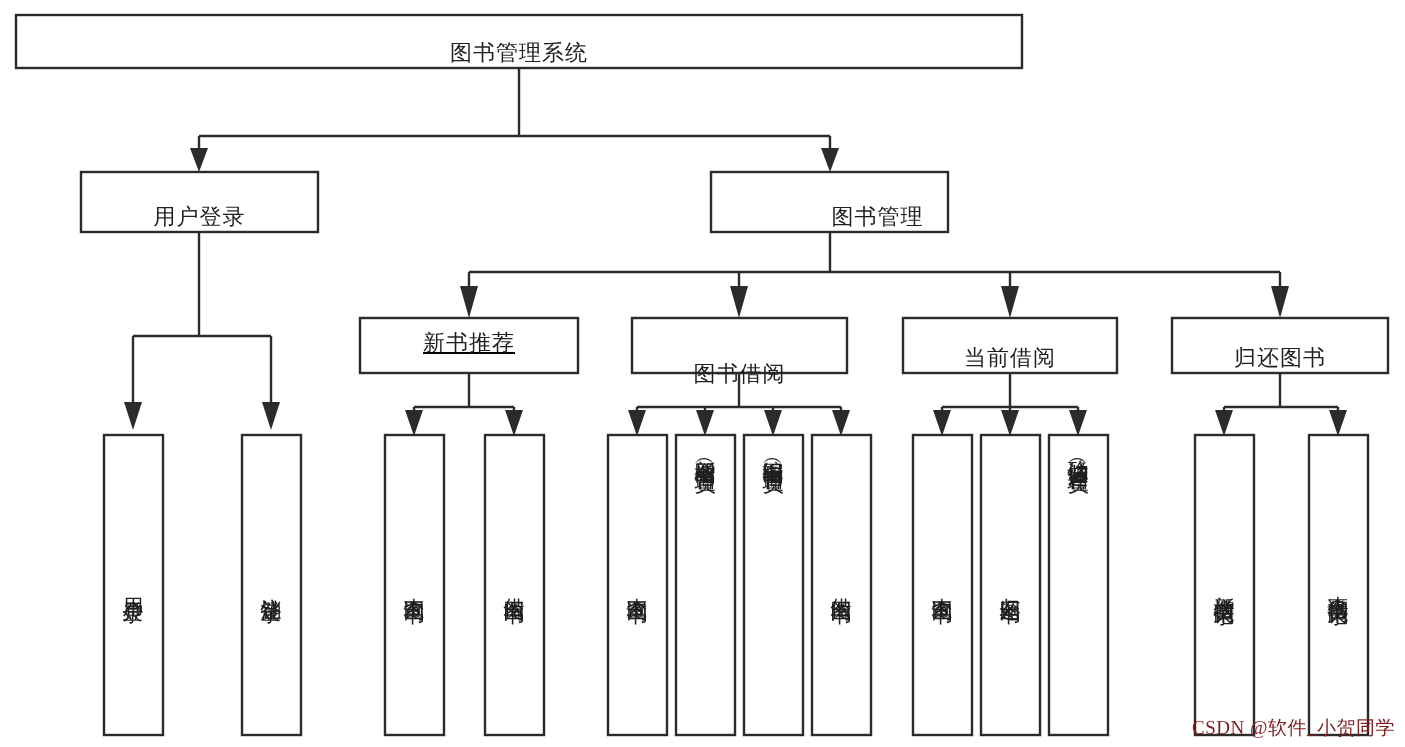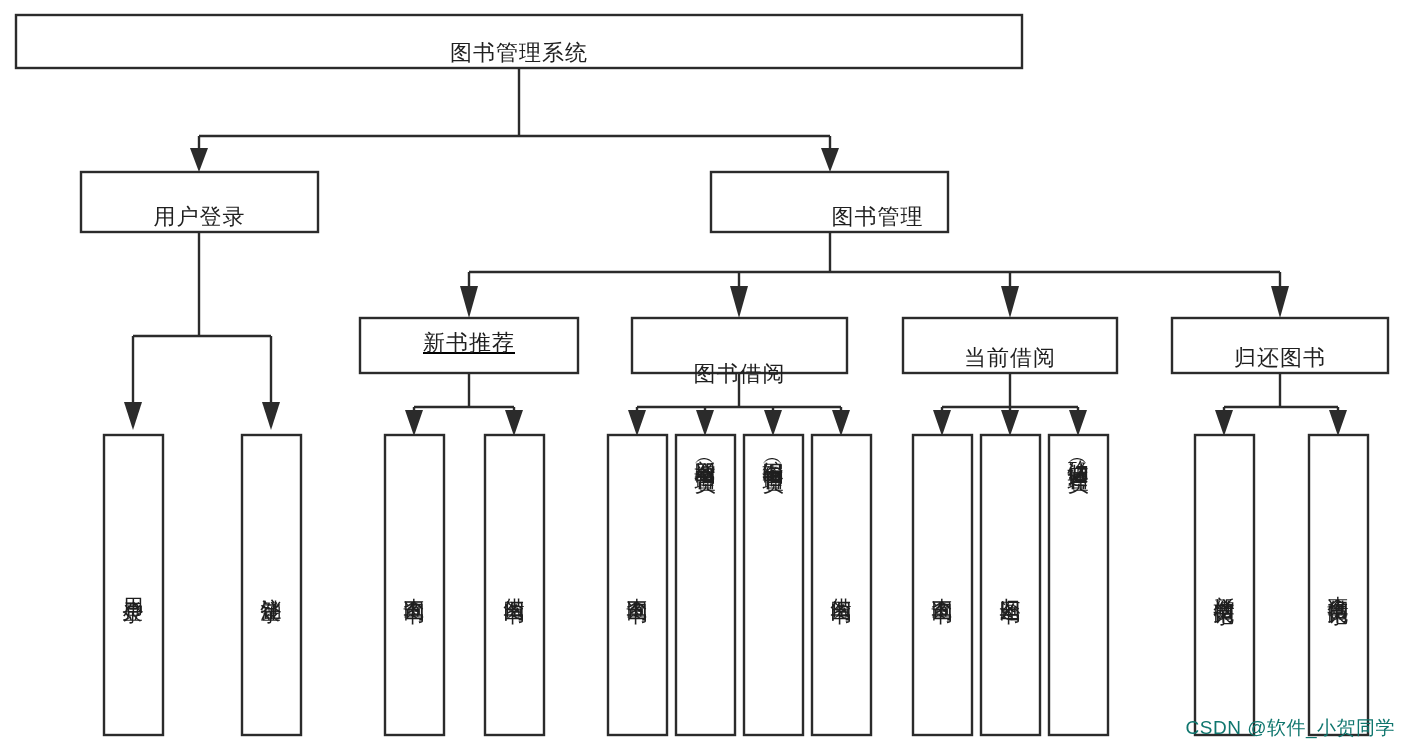--- a/index.html
+++ b/index.html
@@ -68,23 +68,23 @@
     font-family: "Liberation Sans", "DejaVu Sans", sans-serif;
     font-size: 22px;
     color: #1f1f1f;
     white-space: nowrap;
     letter-spacing: 1px;
   }
   #watermark {
     position: absolute;
     right: 10px;
     bottom: 6px;
-    font-family: Liberation Sans, sans-serif;
+    font-family: Liberation Serif, serif;
     font-size: 19px;
-    color: #0f766e;
+    color: #7f1d1d;
     white-space: nowrap;
     letter-spacing: 0.5px;
   }
 </style>
 </head>
 <body>
 
 <div id="diagram-root">
 
   <svg id="flow-svg" viewBox="0 0 1405 747">

